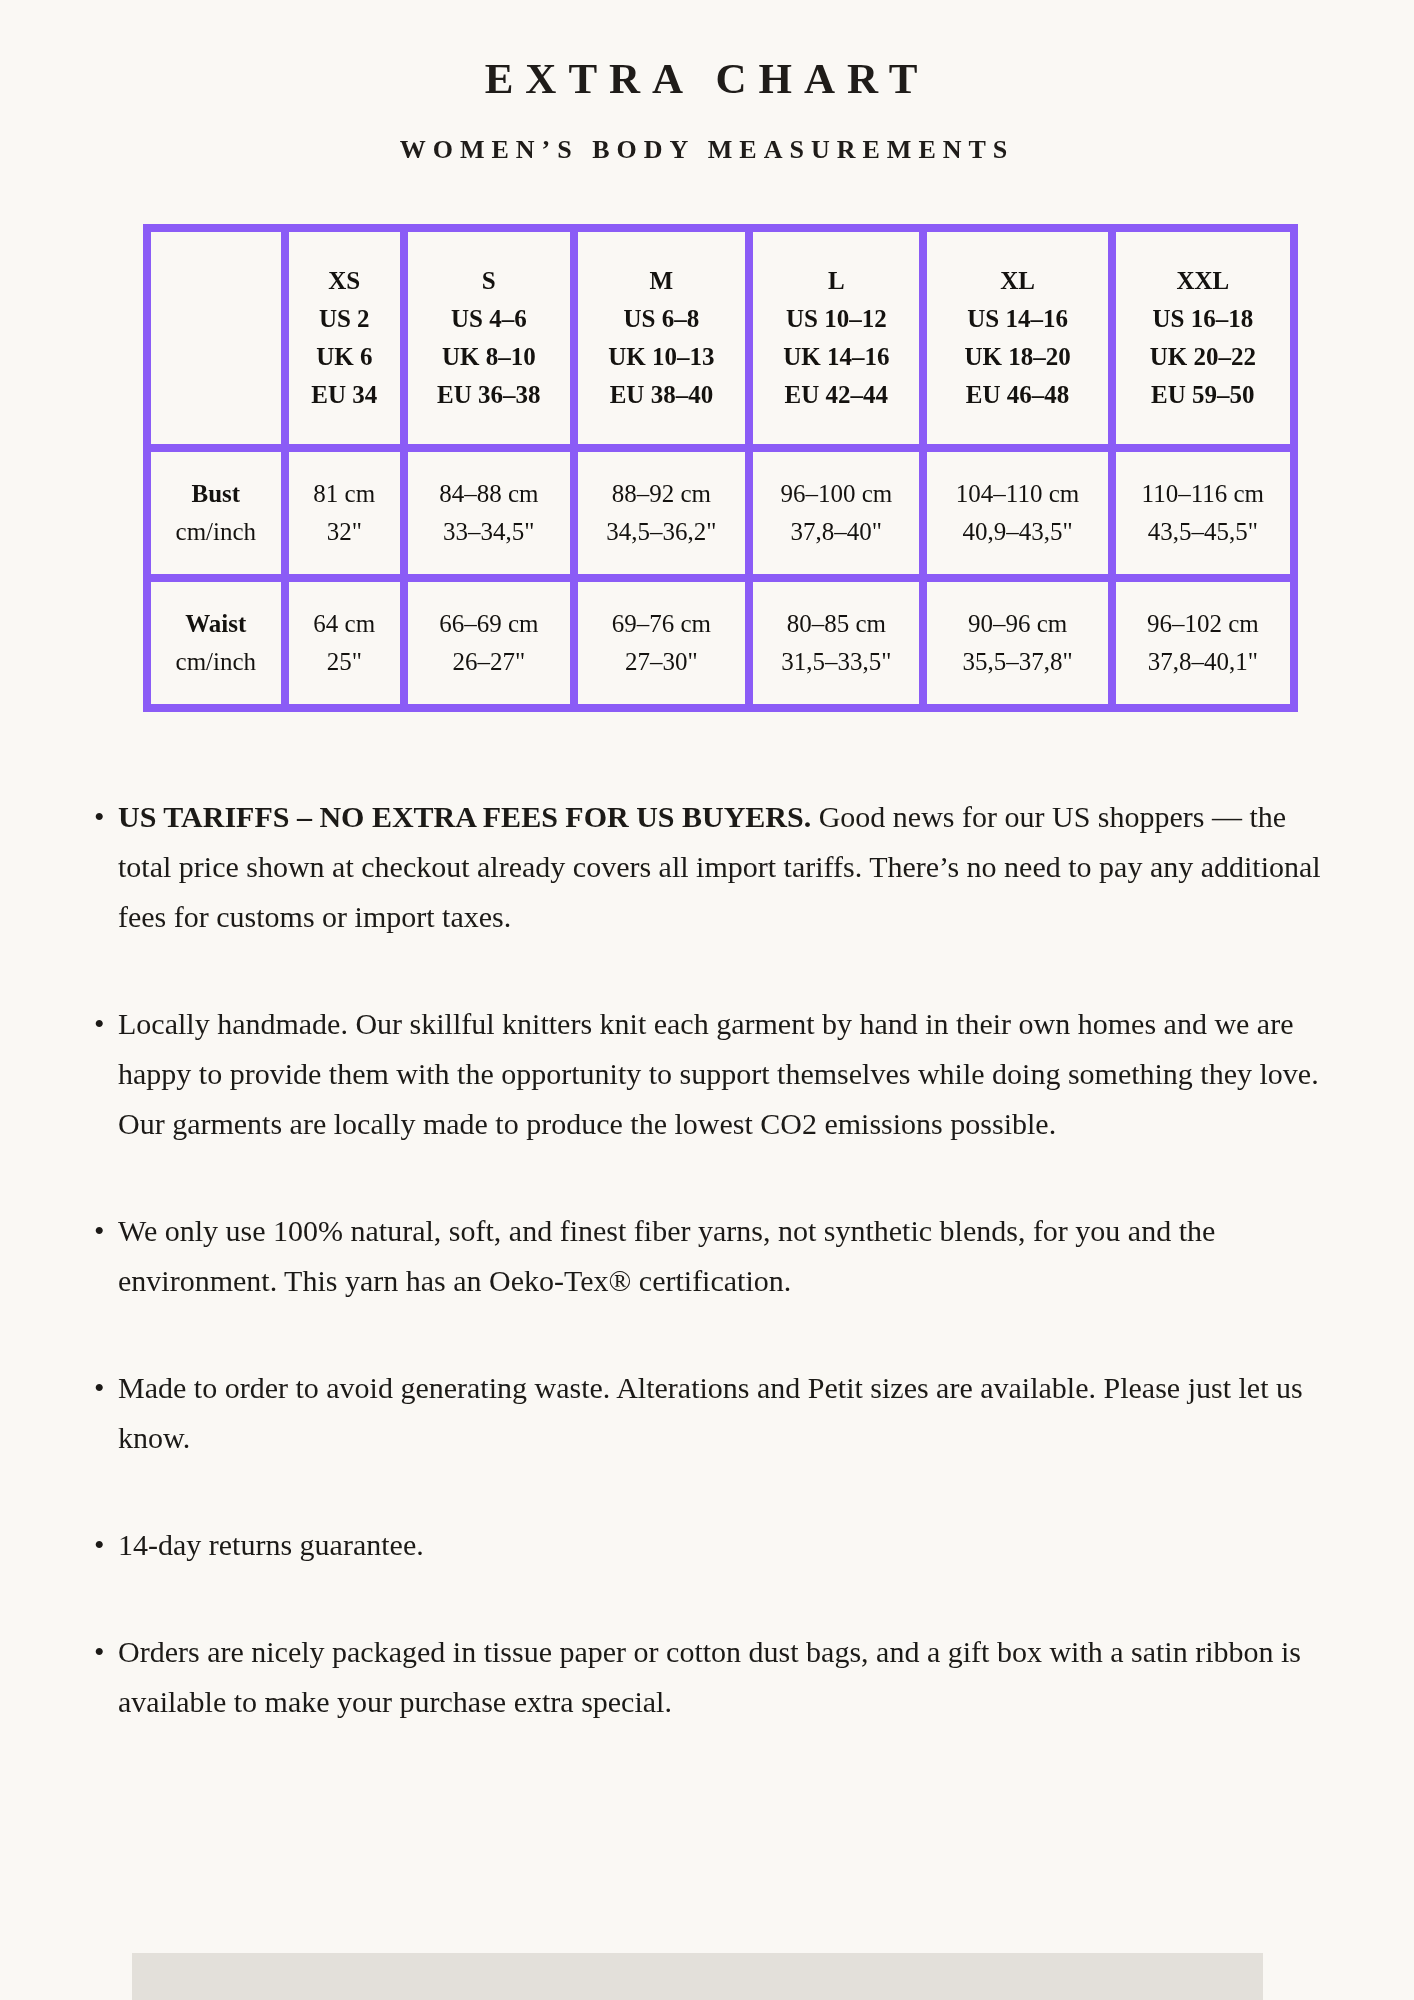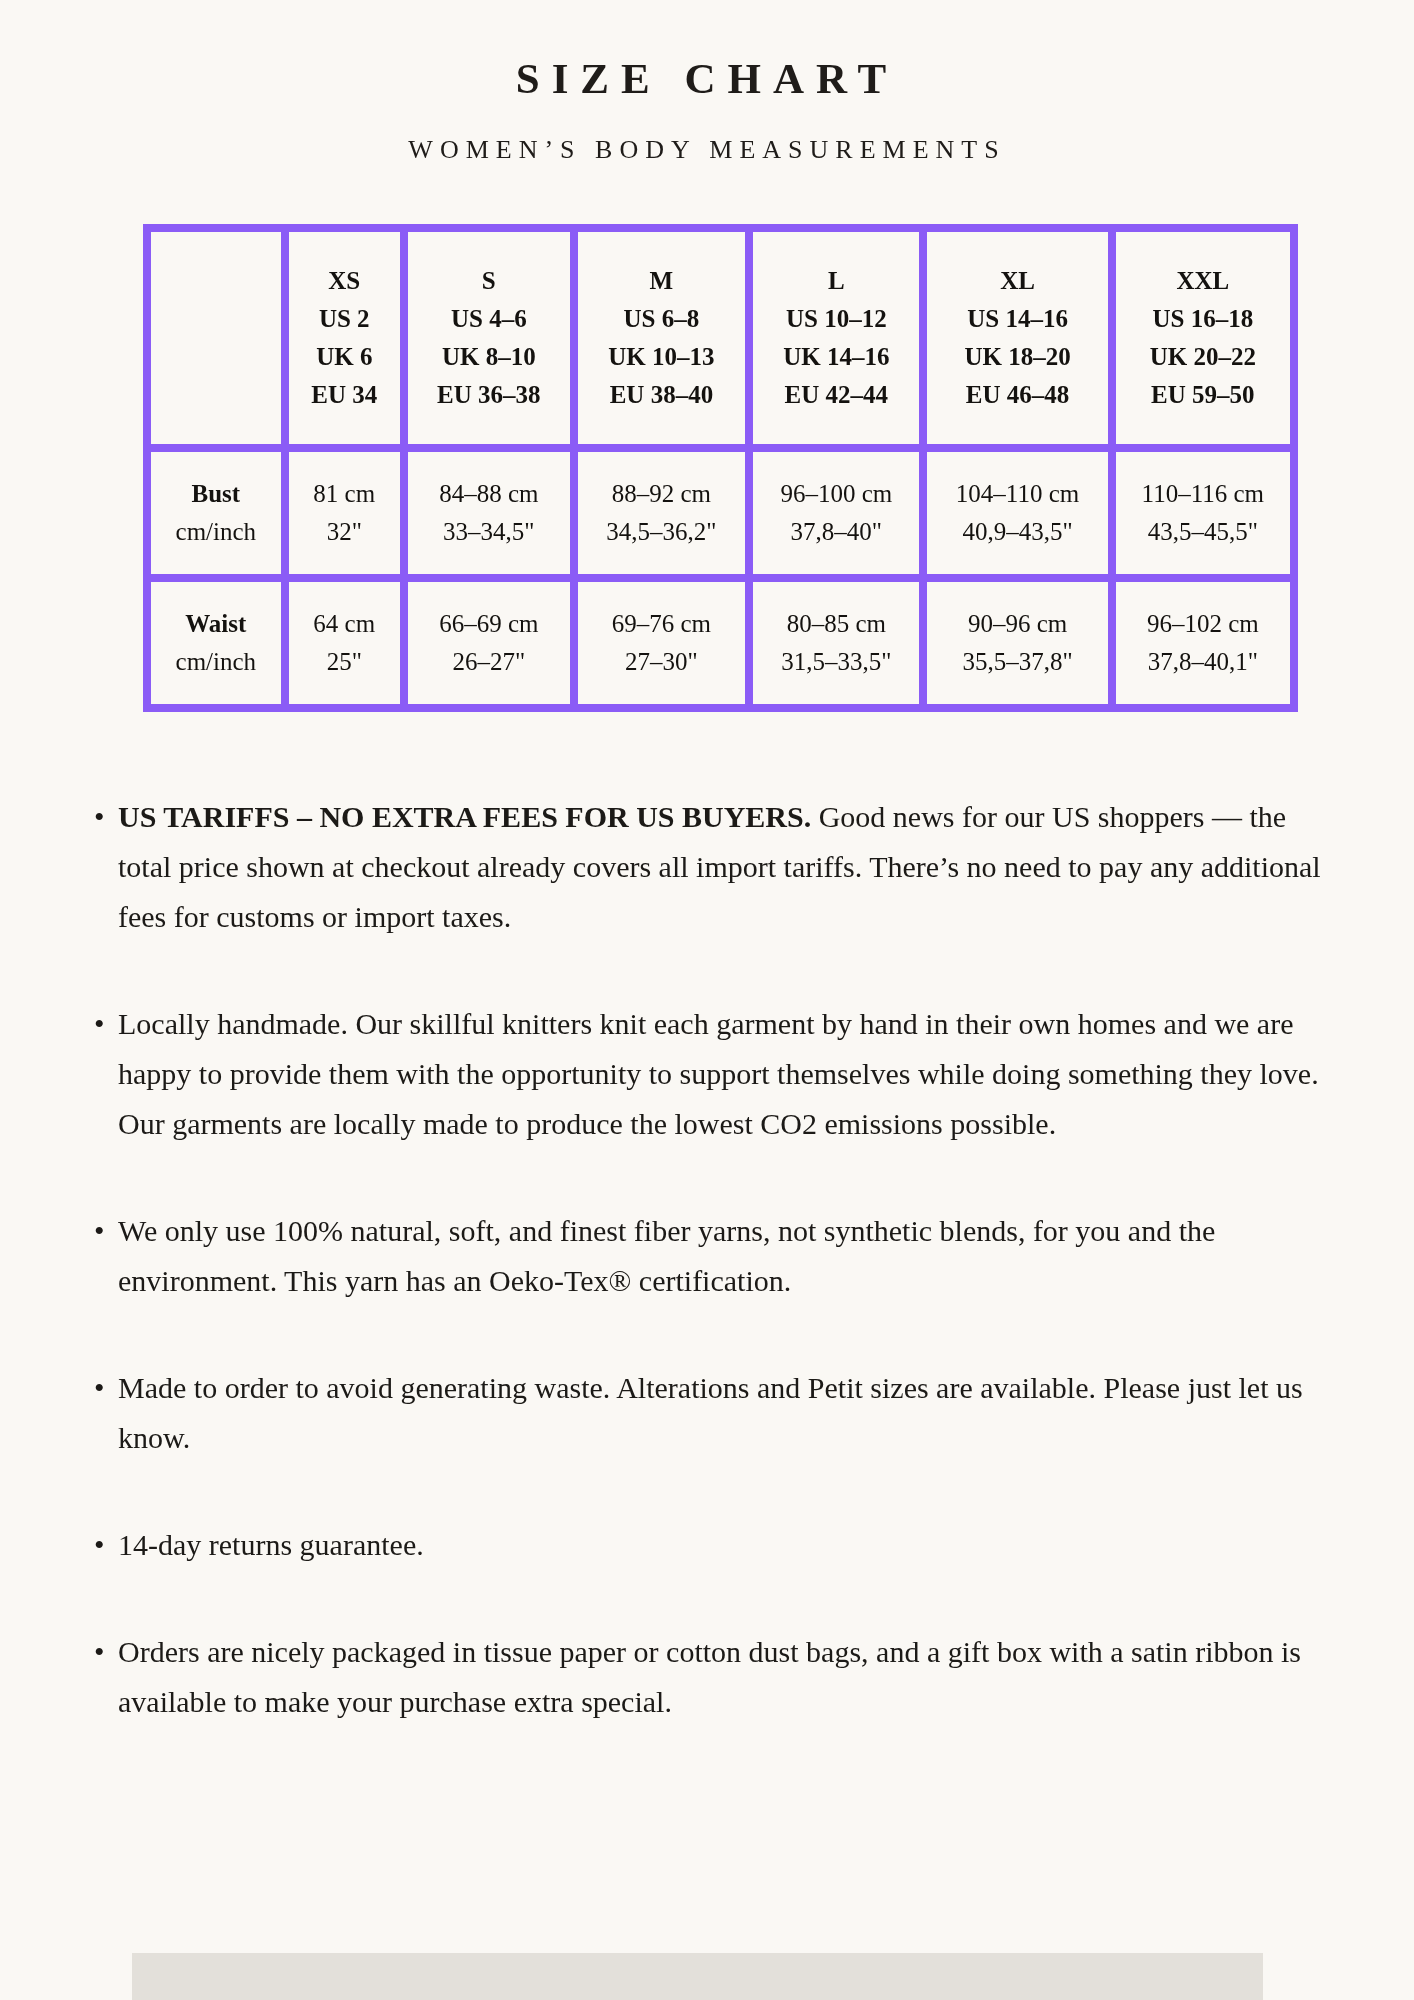--- a/index.html
+++ b/index.html
@@ -23,21 +23,21 @@
     line-height:50px;
     font-weight:600;
     letter-spacing:12px;
     color:#1f1c19;
   }
   .doc-subtitle{
     margin:32px 0 0;
     text-align:center;
     font-size:26px;
     line-height:28px;
-    font-weight:400;
+    font-weight:700;
     letter-spacing:7px;
     color:#1f1c19;
   }
   table.size-chart{
     border-collapse:collapse;
     table-layout:fixed;
     width:1155px;
     margin:60px 0 0 143px;
   }
   table.size-chart th, table.size-chart td{
@@ -79,21 +79,21 @@
     width:1131px;
     height:47px;
     background:#e3e0da;
   }
 </style>
 </head>
 <body>
 
 <div class="page">
 
-  <h1 class="doc-title">SIZE CHART</h1>
+  <h1 class="doc-title">EXTRA CHART</h1>
   <h2 class="doc-subtitle">WOMEN’S BODY MEASUREMENTS</h2>
 
   <table class="size-chart">
     <colgroup>
       <col style="width:12%">
       <col style="width:10.4%">
       <col style="width:14.8%">
       <col style="width:15.3%">
       <col style="width:15.2%">
       <col style="width:16.4%">

